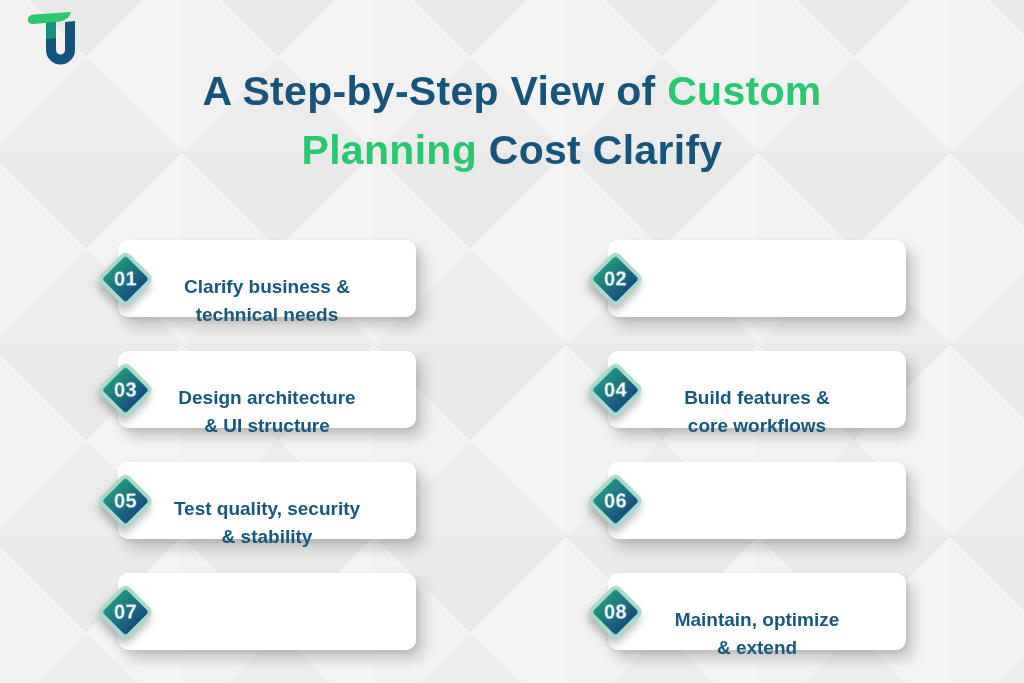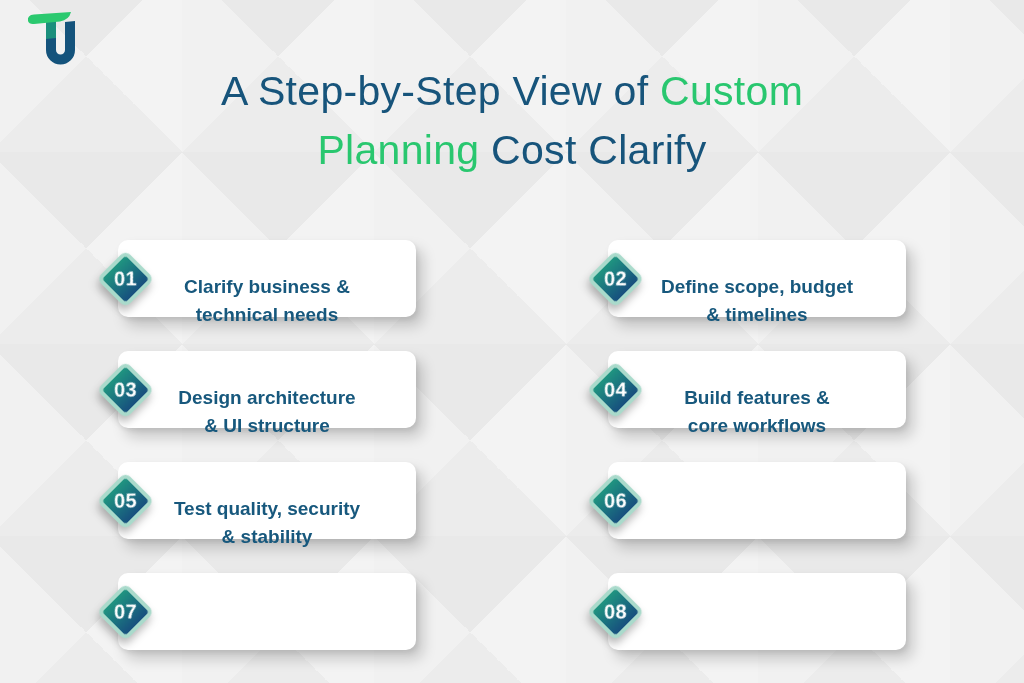--- a/index.html
+++ b/index.html
@@ -25,21 +25,21 @@
     top: 8px;
     left: 22px;
     width: 56px;
     height: 60px;
   }
   .title {
     margin-top: 62px;
     text-align: center;
     font-size: 41px;
     line-height: 59px;
-    font-weight: 400;
+    font-weight: 700;
     letter-spacing: 0.3px;
     color: #17547b;
   }
   .title .green { color: #29c76f; }
   .grid {
     margin-top: 60px;
     display: grid;
     grid-template-columns: repeat(2, 298px);
     column-gap: 192px;
     row-gap: 34px;
@@ -116,22 +116,20 @@
         <span class="num">01</span>
       </div>
       <div class="step-label">Clarify business &amp;
 technical needs</div>
     </div>
 
     <div class="step-card">
       <div class="diamond">
         <span class="num">02</span>
       </div>
-      <div class="step-label">Define scope, budget
-&amp; timelines</div>
     </div>
 
     <div class="step-card">
       <div class="diamond">
         <span class="num">03</span>
       </div>
       <div class="step-label">Design architecture
 &amp; UI structure</div>
     </div>
 
@@ -160,16 +158,18 @@
     <div class="step-card">
       <div class="diamond">
         <span class="num">07</span>
       </div>
     </div>
 
     <div class="step-card">
       <div class="diamond">
         <span class="num">08</span>
       </div>
+      <div class="step-label">Maintain, optimize
+&amp; extend</div>
     </div>
 
   </div>
 </div>
 
 </body></html>

